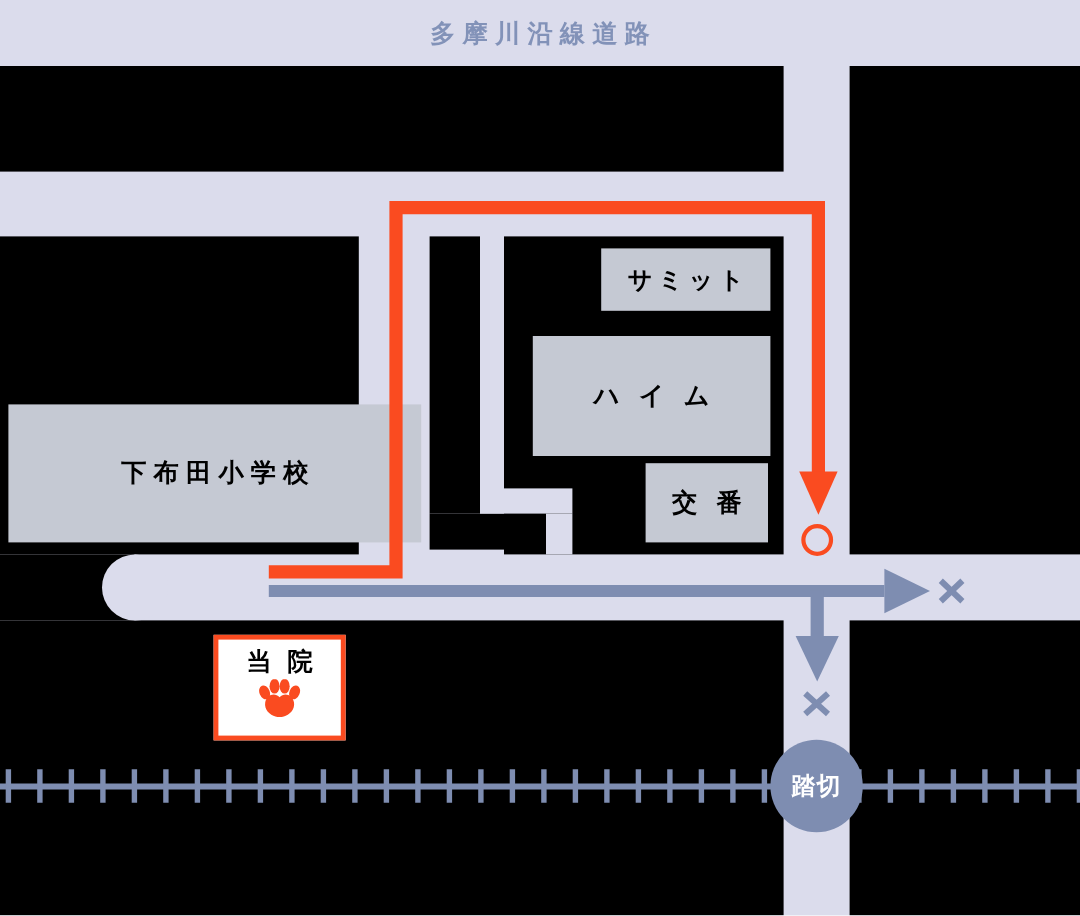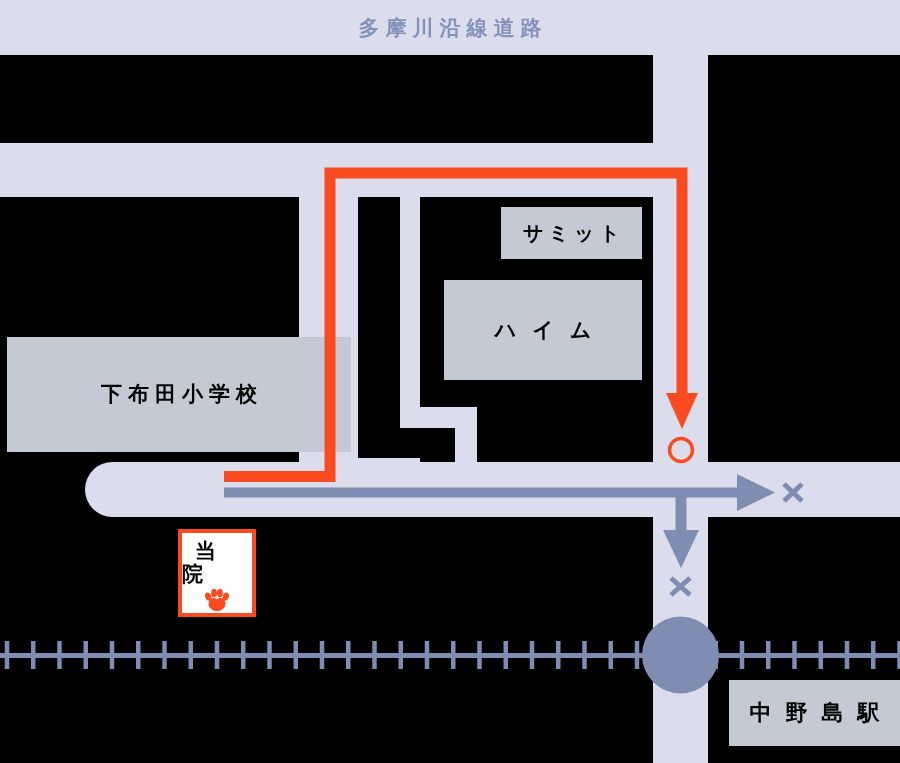--- a/index.html
+++ b/index.html
@@ -20,21 +20,21 @@
     display:flex; flex-direction:column; align-items:center; justify-content:center;
     font-size:21px; line-height:1.55;
   }
   .road-title{
     position:absolute; left:0; top:0; width:100%; height:55px; z-index:2;
     display:flex; align-items:center; justify-content:center;
     color:var(--title); font-size:21px; letter-spacing:6px; text-indent:6px;
   }
   #route-svg{position:absolute; left:0; top:0; z-index:4; pointer-events:none;}
   .clinic{
-    position:absolute; left:178px; top:529px; width:78px; height:88px; z-index:3;
+    position:absolute; left:178px; top:529px; width:110px; height:88px; z-index:3;
     box-sizing:border-box; background:#ffffff; border:4px solid var(--accent);
     display:flex; flex-direction:column; align-items:center; padding-top:7px; gap:3px;
   }
   .clinic .clinic-label{font-size:21px; letter-spacing:13px; text-indent:13px; line-height:1.1;}
   .crossing-label{
     position:absolute; left:642px; top:617px; width:77px; height:77px; z-index:5;
     display:flex; align-items:center; justify-content:center;
     color:var(--crossing-text); font-size:20px; letter-spacing:1px;
   }
   .ls-wide{letter-spacing:16px; text-indent:16px;}
@@ -68,22 +68,22 @@
 
   <div class="building school-box" style="left:7px;top:337px;width:344px;height:115px">
     <span>下布田小学校</span>
   </div>
   <div class="building summit-box" style="left:501px;top:207px;width:141px;height:52px">
     <span>サミット</span>
   </div>
   <div class="building" style="left:444px;top:280px;width:198px;height:100px">
     <span class="ls-wide">ハイム</span>
   </div>
-  <div class="building station-box" style="left:729px;top:680px;width:171px;height:66px">
-    <span>中野島駅</span>
+  <div class="building ls-wide" style="left:538px;top:386px;width:102px;height:66px">
+    <span>交番</span>
   </div>
 
   <div class="clinic">
     <span class="clinic-label">当院</span>
     <svg width="36" height="34" viewBox="0 0 36 34" style="fill:var(--accent)">
       <ellipse cx="5.5" cy="11" rx="4.3" ry="6" transform="rotate(-22 5.5 11)"></ellipse>
       <ellipse cx="13.8" cy="5.8" rx="4.2" ry="6.2"></ellipse>
       <ellipse cx="22.2" cy="5.8" rx="4.2" ry="6.2"></ellipse>
       <ellipse cx="30.5" cy="11" rx="4.3" ry="6" transform="rotate(22 30.5 11)"></ellipse>
       <path d="M18 15 C22.5 10.5 29 13.5 30 19.5 C31 25.5 26 30 21.5 31 C19.3 31.6 16.7 31.6 14.5 31 C10 30 5 25.5 6 19.5 C7 13.5 13.5 10.5 18 15 Z"></path>
@@ -145,14 +145,15 @@
       <line x1="671" y1="595" x2="690" y2="578"></line>
     </g>
 
     <polyline points="224,476.5 330,476.5 330,173 682,173 682,396" style="fill:none;stroke:var(--accent);stroke-width:11;stroke-linejoin:miter"></polyline>
     <polygon points="666,393 698,393 682,429" style="fill:var(--accent)"></polygon>
     <circle cx="681" cy="450" r="11.5" style="fill:none;stroke:var(--accent);stroke-width:3.5"></circle>
 
     <circle cx="680.5" cy="655" r="38.5" style="fill:var(--arrow)"></circle>
   </svg>
 
+  <div class="crossing-label">踏切</div>
 
 </div>
 
 </body></html>

